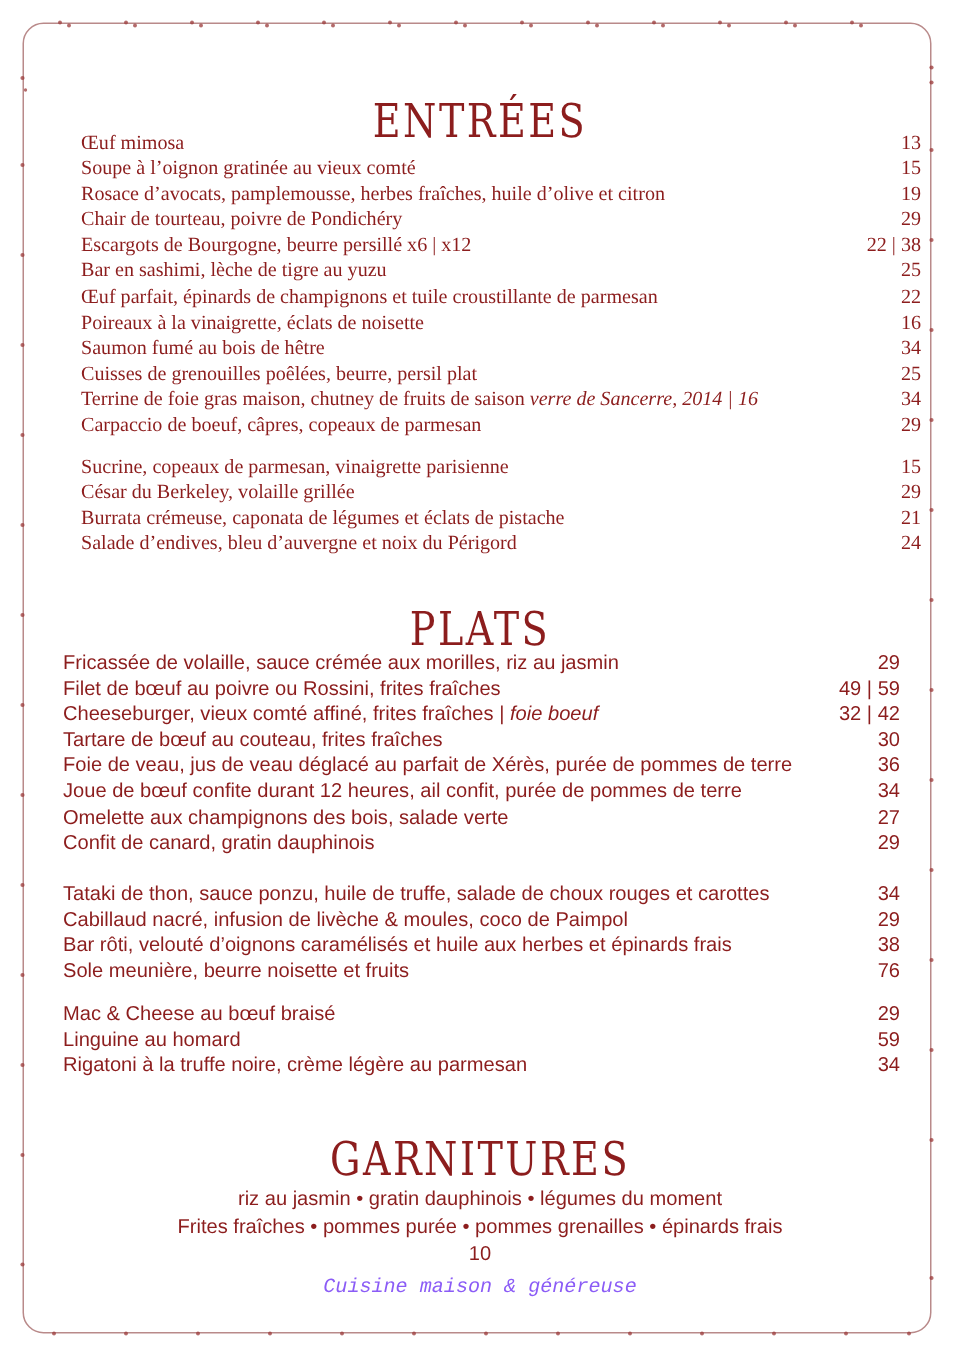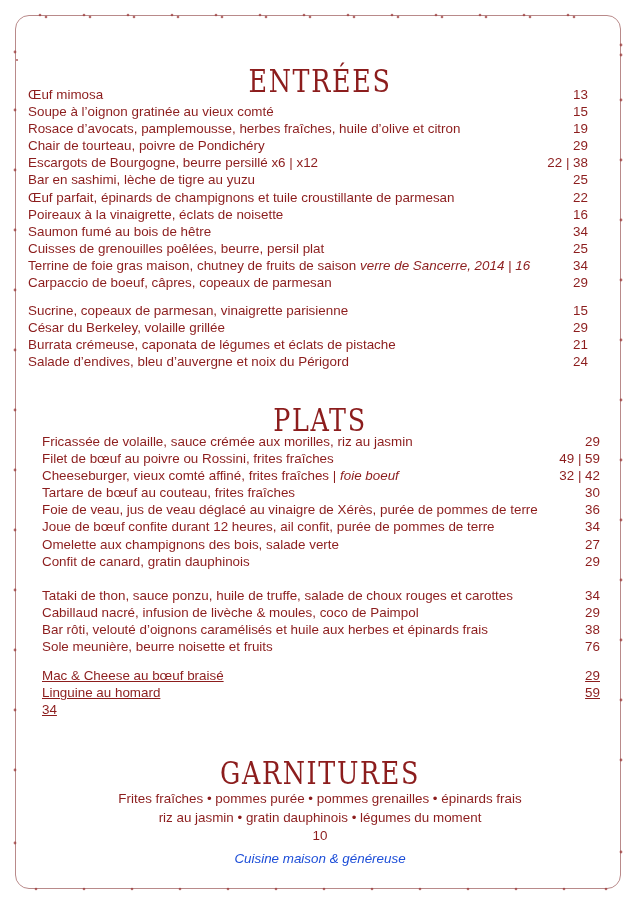--- a/index.html
+++ b/index.html
@@ -8,28 +8,28 @@
   .frame { position:absolute; left:15px; top:15px; width:606px; height:874px;
            border:1.5px solid #b98a8a; border-radius:14px; box-sizing:border-box; }
   .vines { position:absolute; left:0; top:0; width:640px; height:905px; pointer-events:none; }
   .heading { position:absolute; left:0; width:640px; text-align:center;
              font-family:"DejaVu Serif", serif; font-weight:normal; color:#8c1d1d;
              letter-spacing:2px; font-size:31px; transform:scaleX(0.82); transform-origin:center; }
   .heading-entrees { top:42px; }
   .heading-plats { top:381px; }
   .heading-garnitures { top:734px; }
   .menu-list { position:absolute; margin:0; padding:0; list-style:none; }
-  .menu-list.entrees { left:28px; width:560px; }
+  .menu-list.entrees { left:54px; width:560px;font-family:Liberation Serif, serif; }
   .menu-list.plats { left:42px; width:558px; }
   .item { display:flex; justify-content:space-between; align-items:baseline;
           height:17.1px; font-size:13.4px; line-height:17px; white-space:nowrap; }
   .item .name em, .item .wine { font-style:italic; }
   .item .price { text-align:center; }
   .garn { position:absolute; left:0; width:640px; text-align:center; font-size:13.4px; line-height:18.5px; }
-  .tagline { font-style:italic; color:#1d4ed8; }
+  .tagline { font-style:italic; color:#8b5cf6;font-family:Liberation Mono, monospace; }
 </style>
 </head>
 <body>
 
 <div class="frame"></div>
 <svg class="vines" viewBox="0 0 640 905">
   <g fill="#9b3a3a" opacity="0.75">
 
     <g>
       <circle cx="40" cy="15" r="1.3"></circle>
@@ -199,21 +199,21 @@
     </li>
   <li class="item">
       <span><span>Cheeseburger, vieux comté affiné, frites fraîches |</span> <em>foie boeuf</em></span>
       <span class="price">32 | 42</span>
     </li>
   <li class="item">
       <span>Tartare de bœuf au couteau, frites fraîches</span>
       <span class="price">30</span>
     </li>
   <li class="item">
-      <span>Foie de veau, jus de veau déglacé au vinaigre de Xérès, purée de pommes de terre</span>
+      <span>Foie de veau, jus de veau déglacé au parfait de Xérès, purée de pommes de terre</span>
       <span class="price">36</span>
     </li>
   <li class="item">
       <span>Joue de bœuf confite durant 12 heures, ail confit, purée de pommes de terre</span>
       <span class="price">34</span>
     </li>
   <li class="item">
       <span>Omelette aux champignons des bois, salade verte</span>
       <span class="price">27</span>
     </li>
@@ -235,34 +235,35 @@
   <li class="item">
       <span>Bar rôti, velouté d’oignons caramélisés et huile aux herbes et épinards frais</span>
       <span class="price">38</span>
     </li>
   <li class="item">
       <span>Sole meunière, beurre noisette et fruits</span>
       <span class="price">76</span>
     </li>
 </ul>
 
-<ul class="menu-list plats" style="top:667px;text-decoration:underline;">
+<ul class="menu-list plats" style="top:667px;">
   <li class="item">
       <span>Mac &amp; Cheese au bœuf braisé</span>
       <span class="price">29</span>
     </li>
   <li class="item">
       <span>Linguine au homard</span>
       <span class="price">59</span>
     </li>
   <li class="item">
+      <span>Rigatoni à la truffe noire, crème légère au parmesan</span>
       <span class="price">34</span>
     </li>
 </ul>
 
 <h1 class="heading heading-garnitures">GARNITURES</h1>
 
 <div class="garn" style="top:790px;">
+  <div>riz au jasmin • gratin dauphinois • légumes du moment</div>
   <div>Frites fraîches • pommes purée • pommes grenailles • épinards frais</div>
-  <div>riz au jasmin • gratin dauphinois • légumes du moment</div>
   <div>10</div>
   <div class="tagline" style="margin-top:4px;">Cuisine maison &amp; généreuse</div>
 </div>
 
 </body></html>

